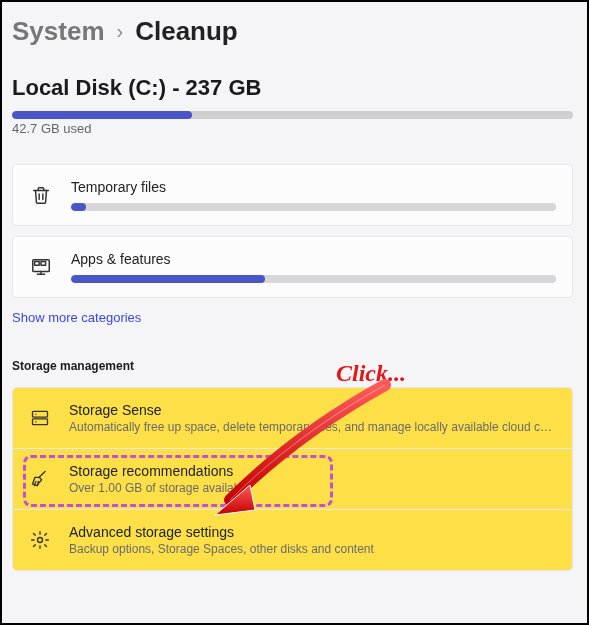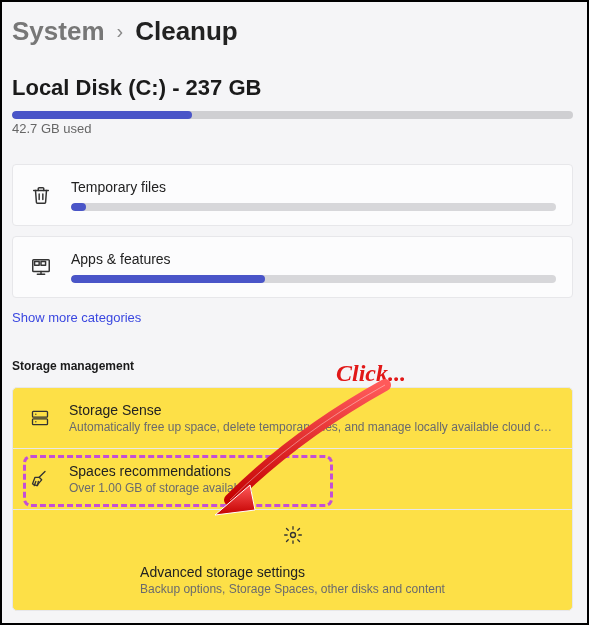--- a/index.html
+++ b/index.html
@@ -43,21 +43,21 @@
   .show-more { font-size: 13px; color: #3a47e0; margin-top: 12px; cursor: pointer; }
 
   .section-title { font-size: 12px; font-weight: 600; margin-top: 34px; margin-bottom: 14px; }
 
   .mgmt-list { border: 1px solid #e7e7ea; border-radius: 5px; background: #fde047; }
   .mgmt-item {
     display: flex; align-items: center; gap: 18px;
     padding: 14px 16px; border-bottom: 1px solid #e7e7ea;
     position: relative;
   }
-  .mgmt-item:last-child { border-bottom: none; flex-direction: column; }
+  .mgmt-item:last-child { border-bottom: none; }
   .mgmt-item .icon { width: 22px; height: 22px; flex: 0 0 22px; color: #333; display:flex;align-items:center;justify-content:center;}
   .mgmt-body { flex: 1; min-width: 0; }
   .mgmt-title { font-size: 14px; color: #222; }
   .mgmt-desc { font-size: 12px; color: #6a6a6d; margin-top: 2px; white-space: nowrap; overflow: hidden; text-overflow: ellipsis; }
   .highlight-box {
     position: absolute; pointer-events: none;
     border: 3px dashed #c44fd6; border-radius: 8px;
     left: 10px; top: 6px; width: 310px; height: 52px;
   }
 
@@ -145,21 +145,21 @@
       <div class="mgmt-item">
         <span class="icon">
           <svg width="20" height="20" viewBox="0 0 24 24">
             <line x1="18" y1="3" x2="11" y2="10" stroke="#333" stroke-width="1.6" fill="none" stroke-linecap="round" stroke-linejoin="round"></line>
             <path d="M11 10l3 3-6 7-5-2 3-8 5 0z" stroke="#333" stroke-width="1.6" fill="none" stroke-linecap="round" stroke-linejoin="round"></path>
             <line x1="7" y1="15" x2="5" y2="20" stroke="#333" stroke-width="1.6" fill="none" stroke-linecap="round" stroke-linejoin="round"></line>
             <line x1="10" y1="15" x2="9" y2="20" stroke="#333" stroke-width="1.6" fill="none" stroke-linecap="round" stroke-linejoin="round"></line>
           </svg>
         </span>
         <div class="mgmt-body">
-          <div class="mgmt-title">Spaces recommendations</div>
+          <div class="mgmt-title">Storage recommendations</div>
           <div class="mgmt-desc">Over 1.00 GB of storage available.</div>
         </div>
         <div class="highlight-box"></div>
       </div>
       <div class="mgmt-item">
         <span class="icon">
           <svg width="20" height="20" viewBox="0 0 24 24">
             <circle cx="12" cy="12" r="3" stroke="#333" stroke-width="1.6" fill="none" stroke-linecap="round" stroke-linejoin="round"></circle>
             <path d="M12 2v3M12 19v3M4.2 4.2l2.1 2.1M17.7 17.7l2.1 2.1M2 12h3M19 12h3M4.2 19.8l2.1-2.1M17.7 6.3l2.1-2.1" stroke="#333" stroke-width="1.6" fill="none" stroke-linecap="round" stroke-linejoin="round"></path>
           </svg>

